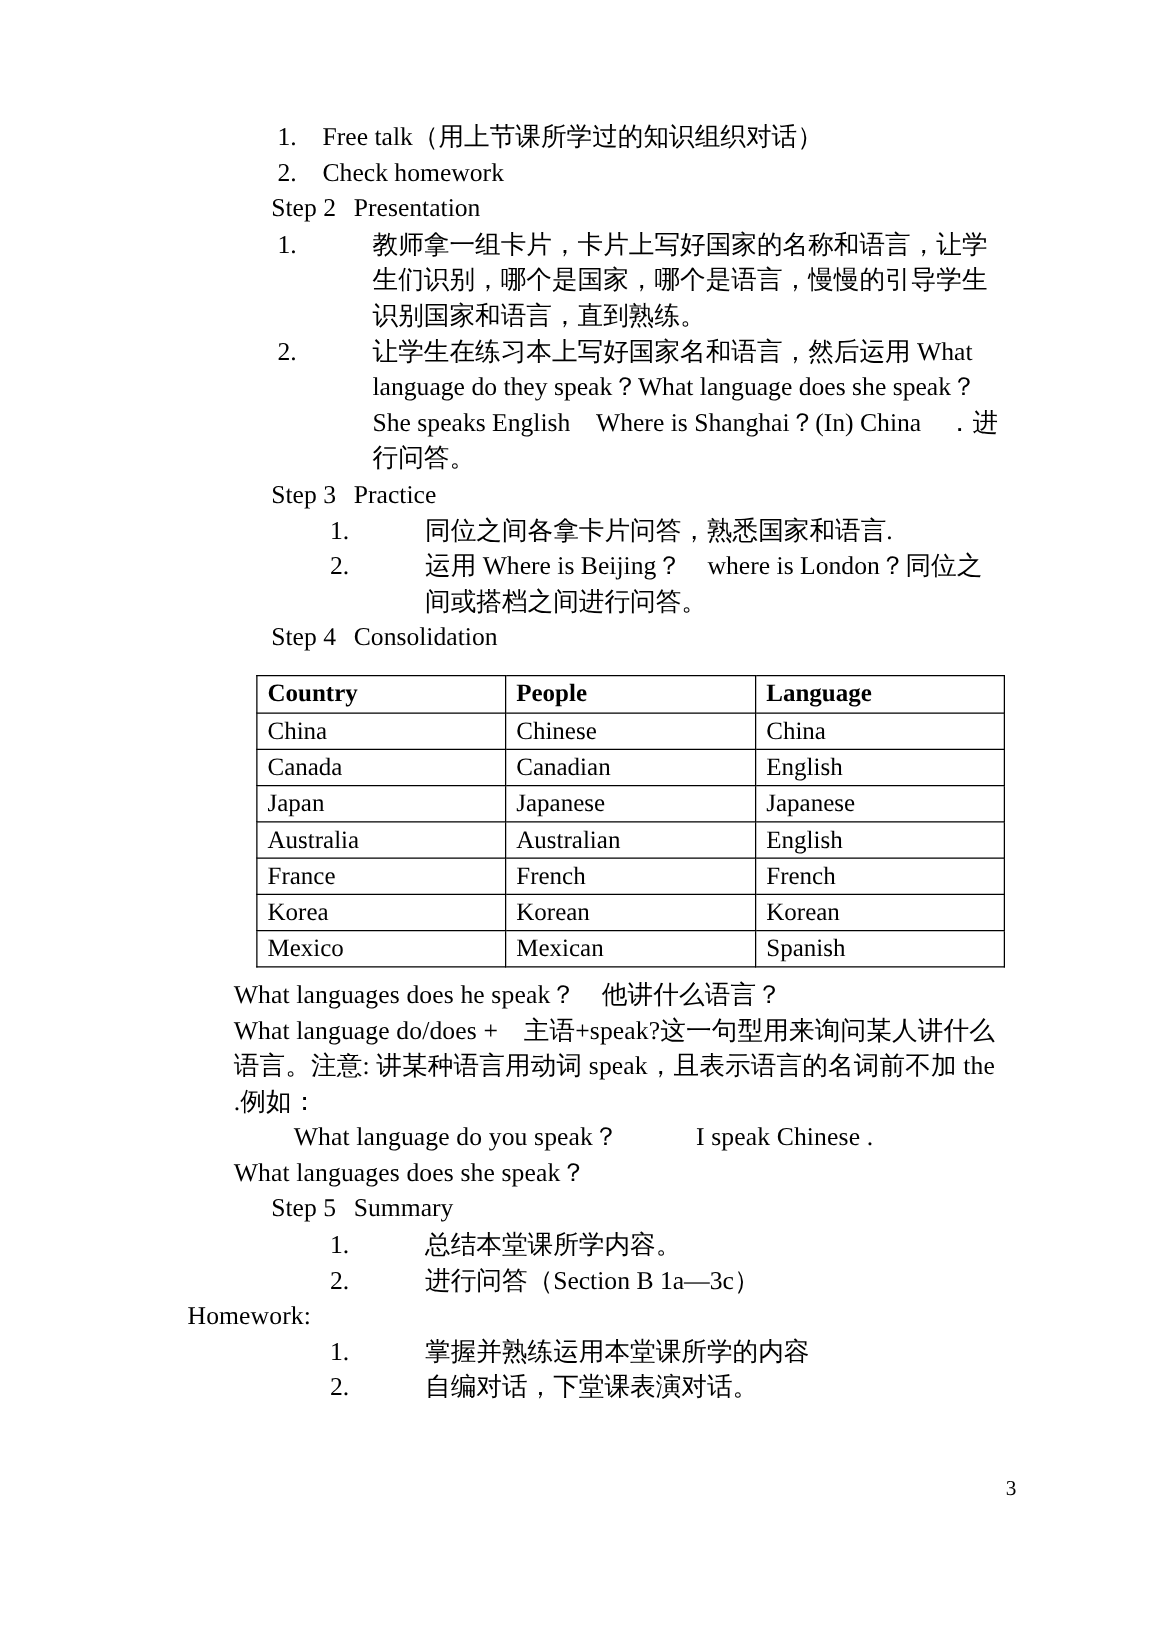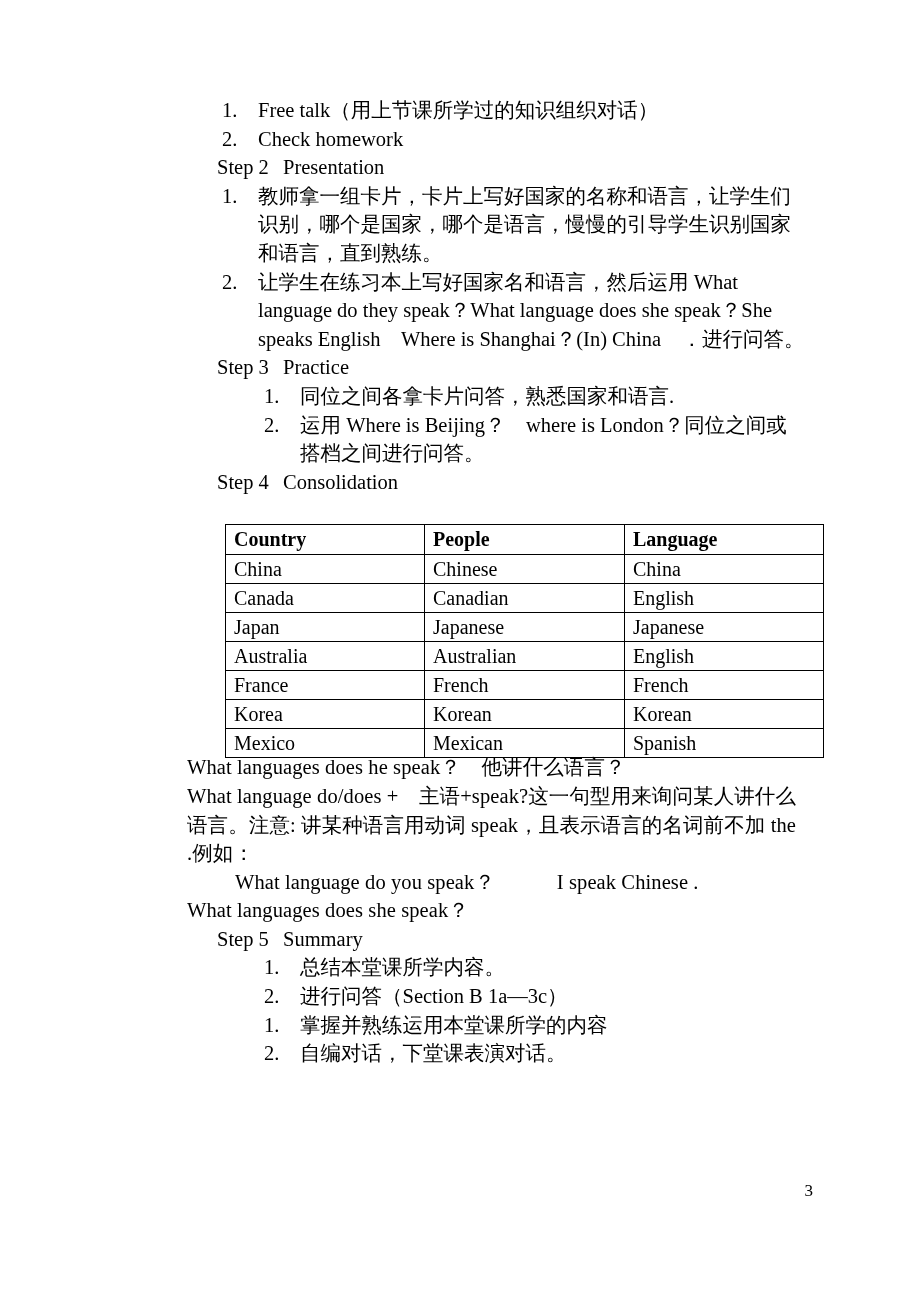--- a/index.html
+++ b/index.html
@@ -55,40 +55,39 @@
     flex: 0 0 auto;
     width: 36px;
     text-align: left;
   }
   .item .body {
     flex: 1 1 auto;
     padding-right: 120px;
     white-space: pre-wrap;
     font-family: Liberation Serif, serif;
   }
-  .item.wide .body { padding-right: 115px; }
+  .item.wide .body { padding-right: 115px; margin-left: 40px; }
   .item.narrow .body { padding-right: 96px; }
 
   .step-row {
     display: flex;
     font-size: 20.5px;
     line-height: 28.6px;
     padding-left: 187px;
     margin-left: 30px;
   }
   .step-row .step-label { flex: 0 0 auto; width: 66px; }
   .step-row .step-title { flex: 0 0 auto; }
 
   
   .tbl-wrap {
     position: absolute;
     left: 205px;
-    top: 428px;
+    top: 444px;
     width: 598px;
-    margin-left: 20px;
   }
   table.country-table {
     border-collapse: collapse;
     width: 598px;
     table-layout: fixed;
   }
   table.country-table td, table.country-table th {
     border: 1px solid #000000;
     height: 28px;
     padding: 0 0 0 8px;
@@ -233,20 +232,21 @@
 
     <div class="item ind-num2 wide">
       <span class="marker">1.</span>
       <span class="body">总结本堂课所学内容。</span>
     </div>
     <div class="item ind-num2 wide">
       <span class="marker">2.</span>
       <span class="body">进行问答（Section B 1a—3c）</span>
     </div>
 
+    <div class="line ind-home">Homework:</div>
 
     <div class="item ind-num2 wide">
       <span class="marker">1.</span>
       <span class="body">掌握并熟练运用本堂课所学的内容</span>
     </div>
     <div class="item ind-num2 wide">
       <span class="marker">2.</span>
       <span class="body">自编对话，下堂课表演对话。</span>
     </div>
 

